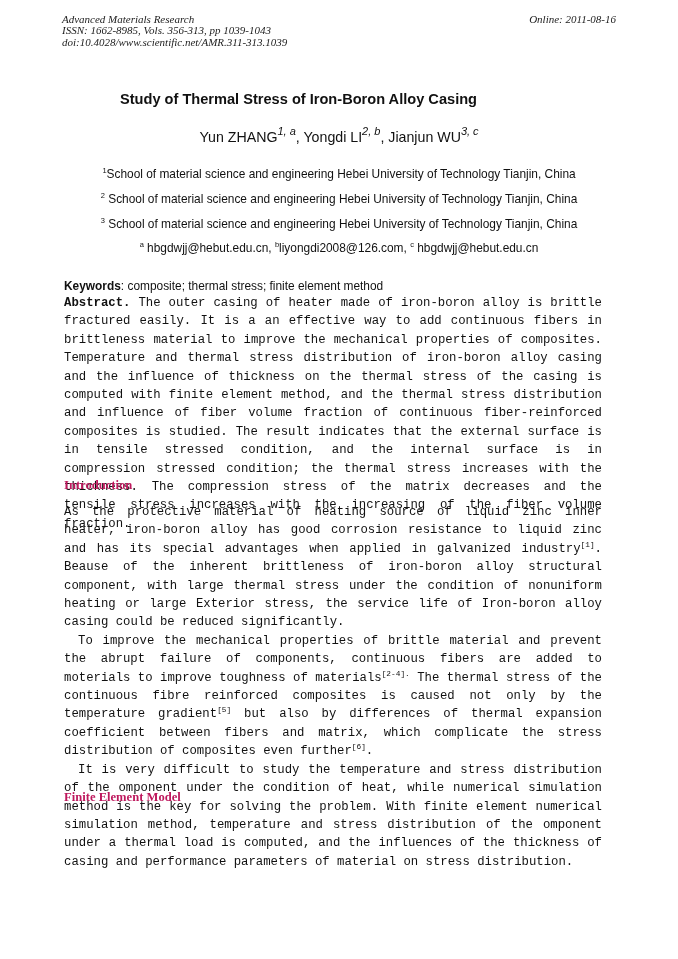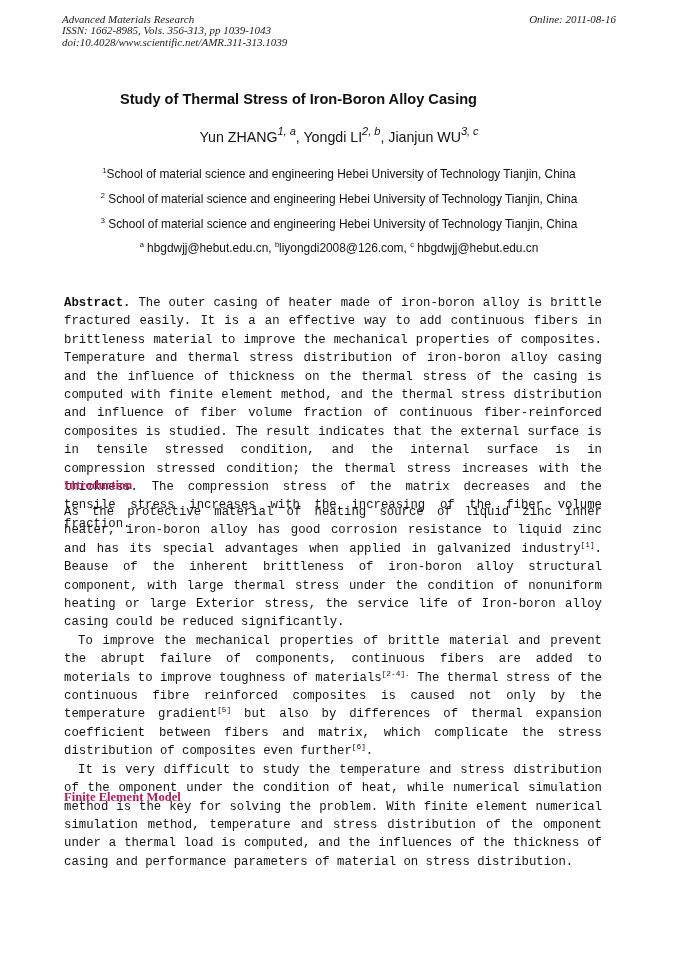--- a/index.html
+++ b/index.html
@@ -45,20 +45,23 @@
   <div class="affil" style="top:192px;">
     <sup>2</sup><span> School of material science and engineering Hebei University of Technology Tianjin, China</span>
   </div>
   <div class="affil" style="top:217px;">
     <sup>3</sup><span> School of material science and engineering Hebei University of Technology Tianjin, China</span>
   </div>
   <div class="affil" style="top:241px;">
     <sup>a</sup><span> hbgdwjj@hebut.edu.cn, </span><sup>b</sup><span>liyongdi2008@126.com, </span><sup>c</sup><span> hbgdwjj@hebut.edu.cn</span>
   </div>
 
+  <div class="kw">
+    <b>Keywords</b><span>: composite; thermal stress; finite element method</span>
+  </div>
 
   <div class="body-text" style="top:294px;">
     <p class="para"><span class="abstract-label">Abstract.</span><span> The outer casing of heater made of iron-boron alloy is brittle fractured easily. It is a an effective way to add continuous fibers in brittleness material to improve the mechanical properties of composites. Temperature and thermal stress distribution of iron-boron alloy casing and the influence of thickness on the thermal stress of the casing is computed with finite element method, and the thermal stress distribution and influence of fiber volume fraction of continuous fiber-reinforced composites is studied. The result indicates that the external surface is in tensile stressed condition, and the internal surface is in compression stressed condition; the thermal stress increases with the thickness. The compression stress of the matrix decreases and the tensile stress increases with the increasing of the fiber volume fraction.</span></p>
   </div>
 
   <div class="section" style="top:478px;">Introduction</div>
 
   <div class="body-text" style="top:503px;">
     <p class="para"><span>As the protective material of heating source of liquid zinc inner heater, iron-boron alloy has good corrosion resistance to liquid zinc and has its special advantages when applied in galvanized industry</span><sup class="ref">[1]</sup><span>. Beause of the inherent brittleness of iron-boron alloy structural component, with large thermal stress under the condition of nonuniform heating or large Exterior stress, the service life of Iron-boron alloy casing could be reduced significantly.</span></p>
     <p class="para indent"><span>To improve the mechanical properties of brittle material and prevent the abrupt failure of components, continuous fibers are added to moterials to improve toughness of materials</span><sup class="ref">[2-4].</sup><span> The thermal stress of the continuous fibre reinforced composites is caused not only by the temperature gradient</span><sup class="ref">[5]</sup><span> but also by differences of thermal expansion coefficient between fibers and matrix, which complicate the stress distribution of composites even further</span><sup class="ref">[6]</sup><span>.</span></p>

